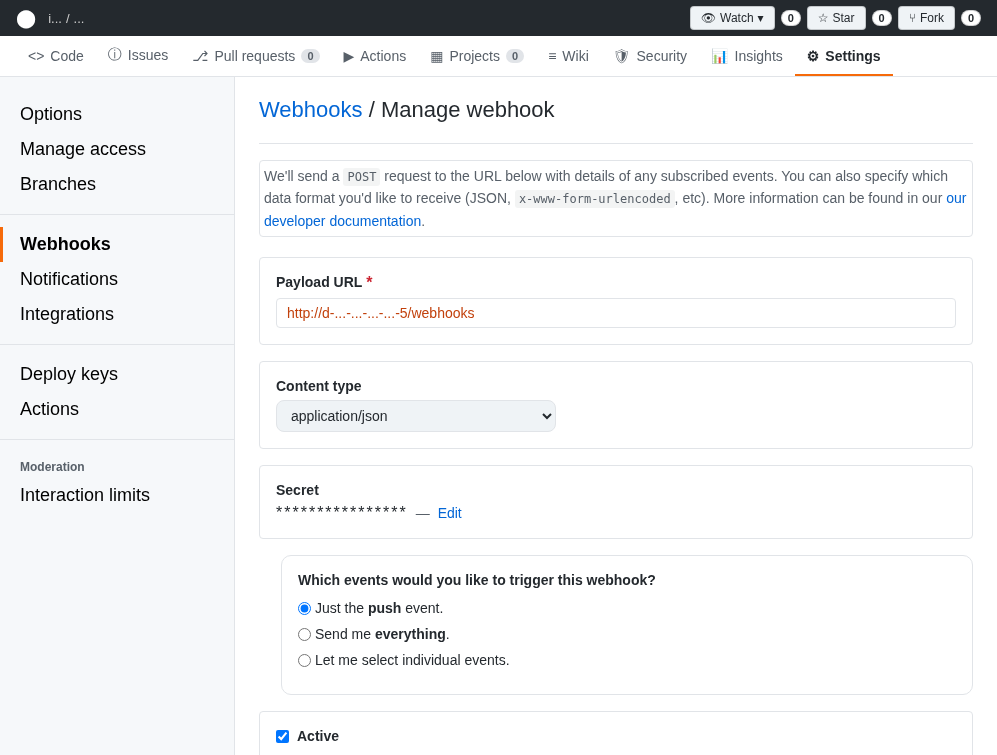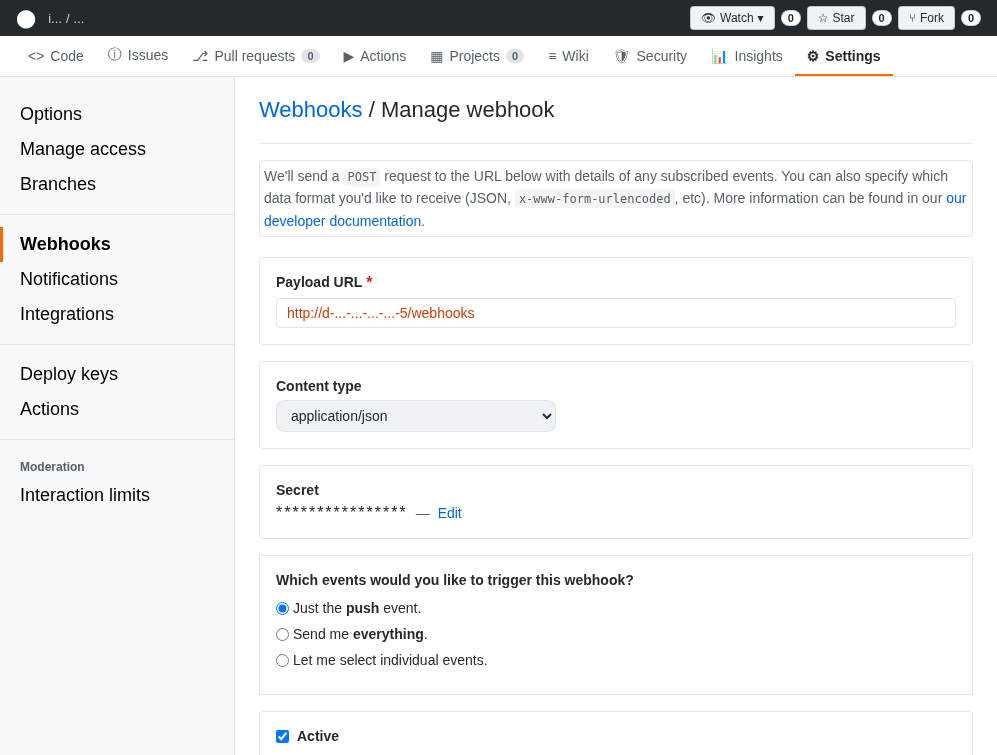--- a/index.html
+++ b/index.html
@@ -45,21 +45,21 @@
     .required-dot { color: #cb2431; font-size: 16px; }
     .form-input { width: 100%; padding: 6px 10px; border: 1px solid #e1e4e8; border-radius: 4px; font-size: 14px; color: #c2410c; background: #fff; }
     .form-select { padding: 6px 28px 6px 10px; border: 1px solid #e1e4e8; border-radius: 8px; font-size: 14px; color: #24292e; background: #eff3f6; appearance: auto; cursor: pointer; min-width: 200px; }
     .form-label-regular { font-size: 14px; margin-bottom: 6px; font-weight: 600; }
 
     .secret-row { display: flex; align-items: center; gap: 8px; color: #586069; font-size: 14px; }
     .secret-dots { letter-spacing: 2px; font-size: 16px; color: #24292e; }
     .secret-separator { color: #586069; }
     .secret-edit-link { color: #0366d6; text-decoration: none; cursor: pointer; }
 
-    .events-section { border: 1px solid #e1e4e8; border-radius: 0; padding: 16px; margin-bottom: 16px; }
+    .events-section { border: 1px solid #e1e4e8; border-radius: 10px; padding: 16px; margin-bottom: 16px; margin-left: 22px; }
     .events-title { font-size: 14px; font-weight: 600; margin-bottom: 12px; }
     .radio-row { display: flex; align-items: center; gap: 4px; margin-bottom: 10px; font-size: 14px; }
     .radio-row input[type=radio] { cursor: pointer; }
 
     .active-section { border: 1px solid #e1e4e8; border-radius: 4px; padding: 16px; margin-bottom: 20px; }
     .checkbox-row { display: flex; align-items: flex-start; gap: 8px; }
     .checkbox-row input[type=checkbox] { margin-top: 2px; cursor: pointer; }
     .active-label { font-size: 14px; font-weight: 600; }
   </style>
 </head>

